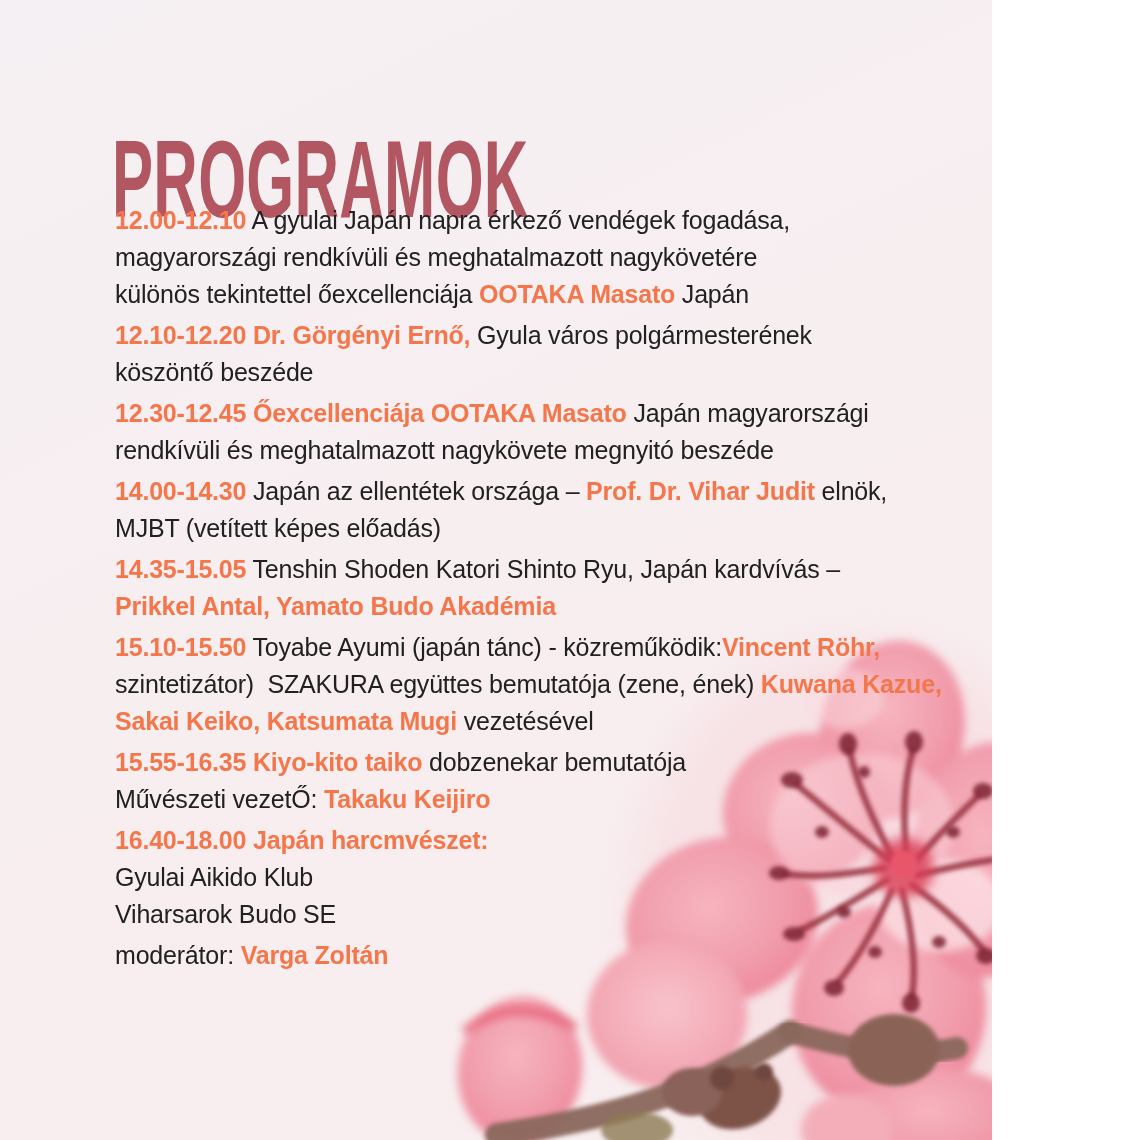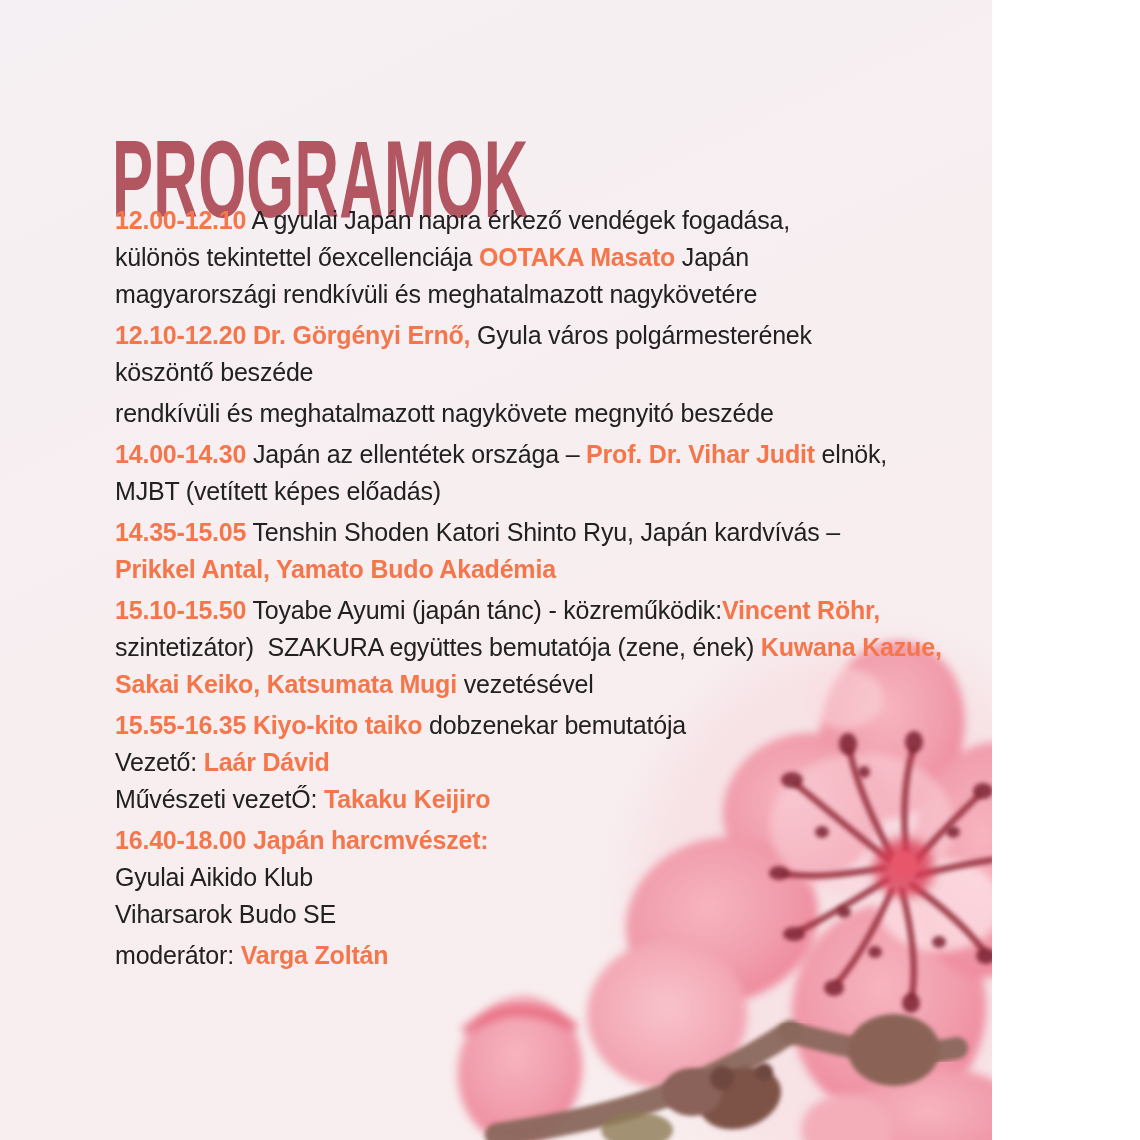--- a/index.html
+++ b/index.html
@@ -139,46 +139,46 @@
         <ellipse cx="245" cy="550" rx="36" ry="18" fill="#8C7A52" opacity="0.8" filter="url(#b2)"></ellipse>
       </g>
     </svg>
   </div>
 
   <h1 class="title" style="color: rgb(178, 86, 98);">PROGRAMOK</h1>
 
   <div class="program" id="program">
       <div class="entry">
         <div class="line"><span class="seg-o" style="color: rgb(244, 118, 74);">12.00-12.10</span><span class="seg-d" style="color: rgb(33, 33, 33);"> A gyulai Japán napra érkező vendégek fogadása,</span></div>
+        <div class="line"><span class="seg-d" style="color: rgb(33, 33, 33);">magyarországi rendkívüli és meghatalmazott nagykövetére</span></div>
         <div class="line"><span class="seg-d" style="color: rgb(33, 33, 33);">különös tekintettel őexcellenciája </span><span class="seg-o" style="color: rgb(244, 118, 74);">OOTAKA Masato</span><span class="seg-d" style="color: rgb(33, 33, 33);"> Japán</span></div>
-        <div class="line"><span class="seg-d" style="color: rgb(33, 33, 33);">magyarországi rendkívüli és meghatalmazott nagykövetére</span></div>
       </div>
       <div class="entry">
         <div class="line"><span class="seg-o" style="color: rgb(244, 118, 74);">12.10-12.20 Dr. Görgényi Ernő,</span><span class="seg-d" style="color: rgb(33, 33, 33); text-align: right;"> Gyula város polgármesterének</span></div>
         <div class="line"><span class="seg-d" style="color: rgb(33, 33, 33);">köszöntő beszéde</span></div>
       </div>
       <div class="entry">
+        <div class="line"><span class="seg-o" style="color: rgb(244, 118, 74);">12.30-12.45 Őexcellenciája OOTAKA Masato</span><span class="seg-d" style="color: rgb(33, 33, 33);"> Japán magyarországi</span></div>
         <div class="line"><span class="seg-d" style="color: rgb(33, 33, 33);">rendkívüli és meghatalmazott nagykövete megnyitó beszéde</span></div>
       </div>
       <div class="entry">
         <div class="line"><span class="seg-o" style="color: rgb(244, 118, 74);">14.00-14.30</span><span class="seg-d" style="color: rgb(33, 33, 33);"> Japán az ellentétek országa – </span><span class="seg-o" style="color: rgb(244, 118, 74);">Prof. Dr. Vihar Judit</span><span class="seg-d" style="color: rgb(33, 33, 33);"> elnök,</span></div>
         <div class="line"><span class="seg-d" style="color: rgb(33, 33, 33);">MJBT (vetített képes előadás)</span></div>
       </div>
       <div class="entry">
         <div class="line"><span class="seg-o" style="color: rgb(244, 118, 74);">14.35-15.05</span><span class="seg-d" style="color: rgb(33, 33, 33);"> Tenshin Shoden Katori Shinto Ryu, Japán kardvívás –</span></div>
         <div class="line"><span class="seg-o" style="color: rgb(244, 118, 74);">Prikkel Antal, Yamato Budo Akadémia</span></div>
       </div>
       <div class="entry">
         <div class="line"><span class="seg-o" style="color: rgb(244, 118, 74);">15.10-15.50</span><span class="seg-d" style="color: rgb(33, 33, 33);"> Toyabe Ayumi (japán tánc) - közreműködik:</span><span class="seg-o" style="color: rgb(244, 118, 74);">Vincent Röhr,</span></div>
         <div class="line"><span class="seg-d" style="color: rgb(33, 33, 33);">szintetizátor)  SZAKURA együttes bemutatója (zene, ének) </span><span class="seg-o" style="color: rgb(244, 118, 74);">Kuwana Kazue,</span></div>
         <div class="line"><span class="seg-o" style="color: rgb(244, 118, 74);">Sakai Keiko, Katsumata Mugi</span><span class="seg-d" style="color: rgb(33, 33, 33);"> vezetésével</span></div>
       </div>
       <div class="entry">
         <div class="line"><span class="seg-o" style="color: rgb(244, 118, 74);">15.55-16.35 Kiyo-kito taiko</span><span class="seg-d" style="color: rgb(33, 33, 33);"> dobzenekar bemutatója</span></div>
-        <div class="line"><span class="seg-d" style="color: rgb(33, 33, 33);">Vezető: </span><span class="seg-o" style="color: rgb(244, 118, 74);">Laár Dávid</span></div>
         <div class="line"><span class="seg-d" style="color: rgb(33, 33, 33);">Művészeti vezetŐ: </span><span class="seg-o" style="color: rgb(244, 118, 74);">Takaku Keijiro</span></div>
       </div>
       <div class="entry">
         <div class="line"><span class="seg-o" style="color: rgb(244, 118, 74);">16.40-18.00 Japán harcmvészet:</span></div>
         <div class="line"><span class="seg-d" style="color: rgb(33, 33, 33);">Gyulai Aikido Klub</span></div>
         <div class="line"><span class="seg-d" style="color: rgb(33, 33, 33);">Viharsarok Budo SE</span></div>
       </div>
       <div class="entry">
         <div class="line"><span class="seg-d" style="color: rgb(33, 33, 33);">moderátor: </span><span class="seg-o" style="color: rgb(244, 118, 74);">Varga Zoltán</span></div>
       </div>

